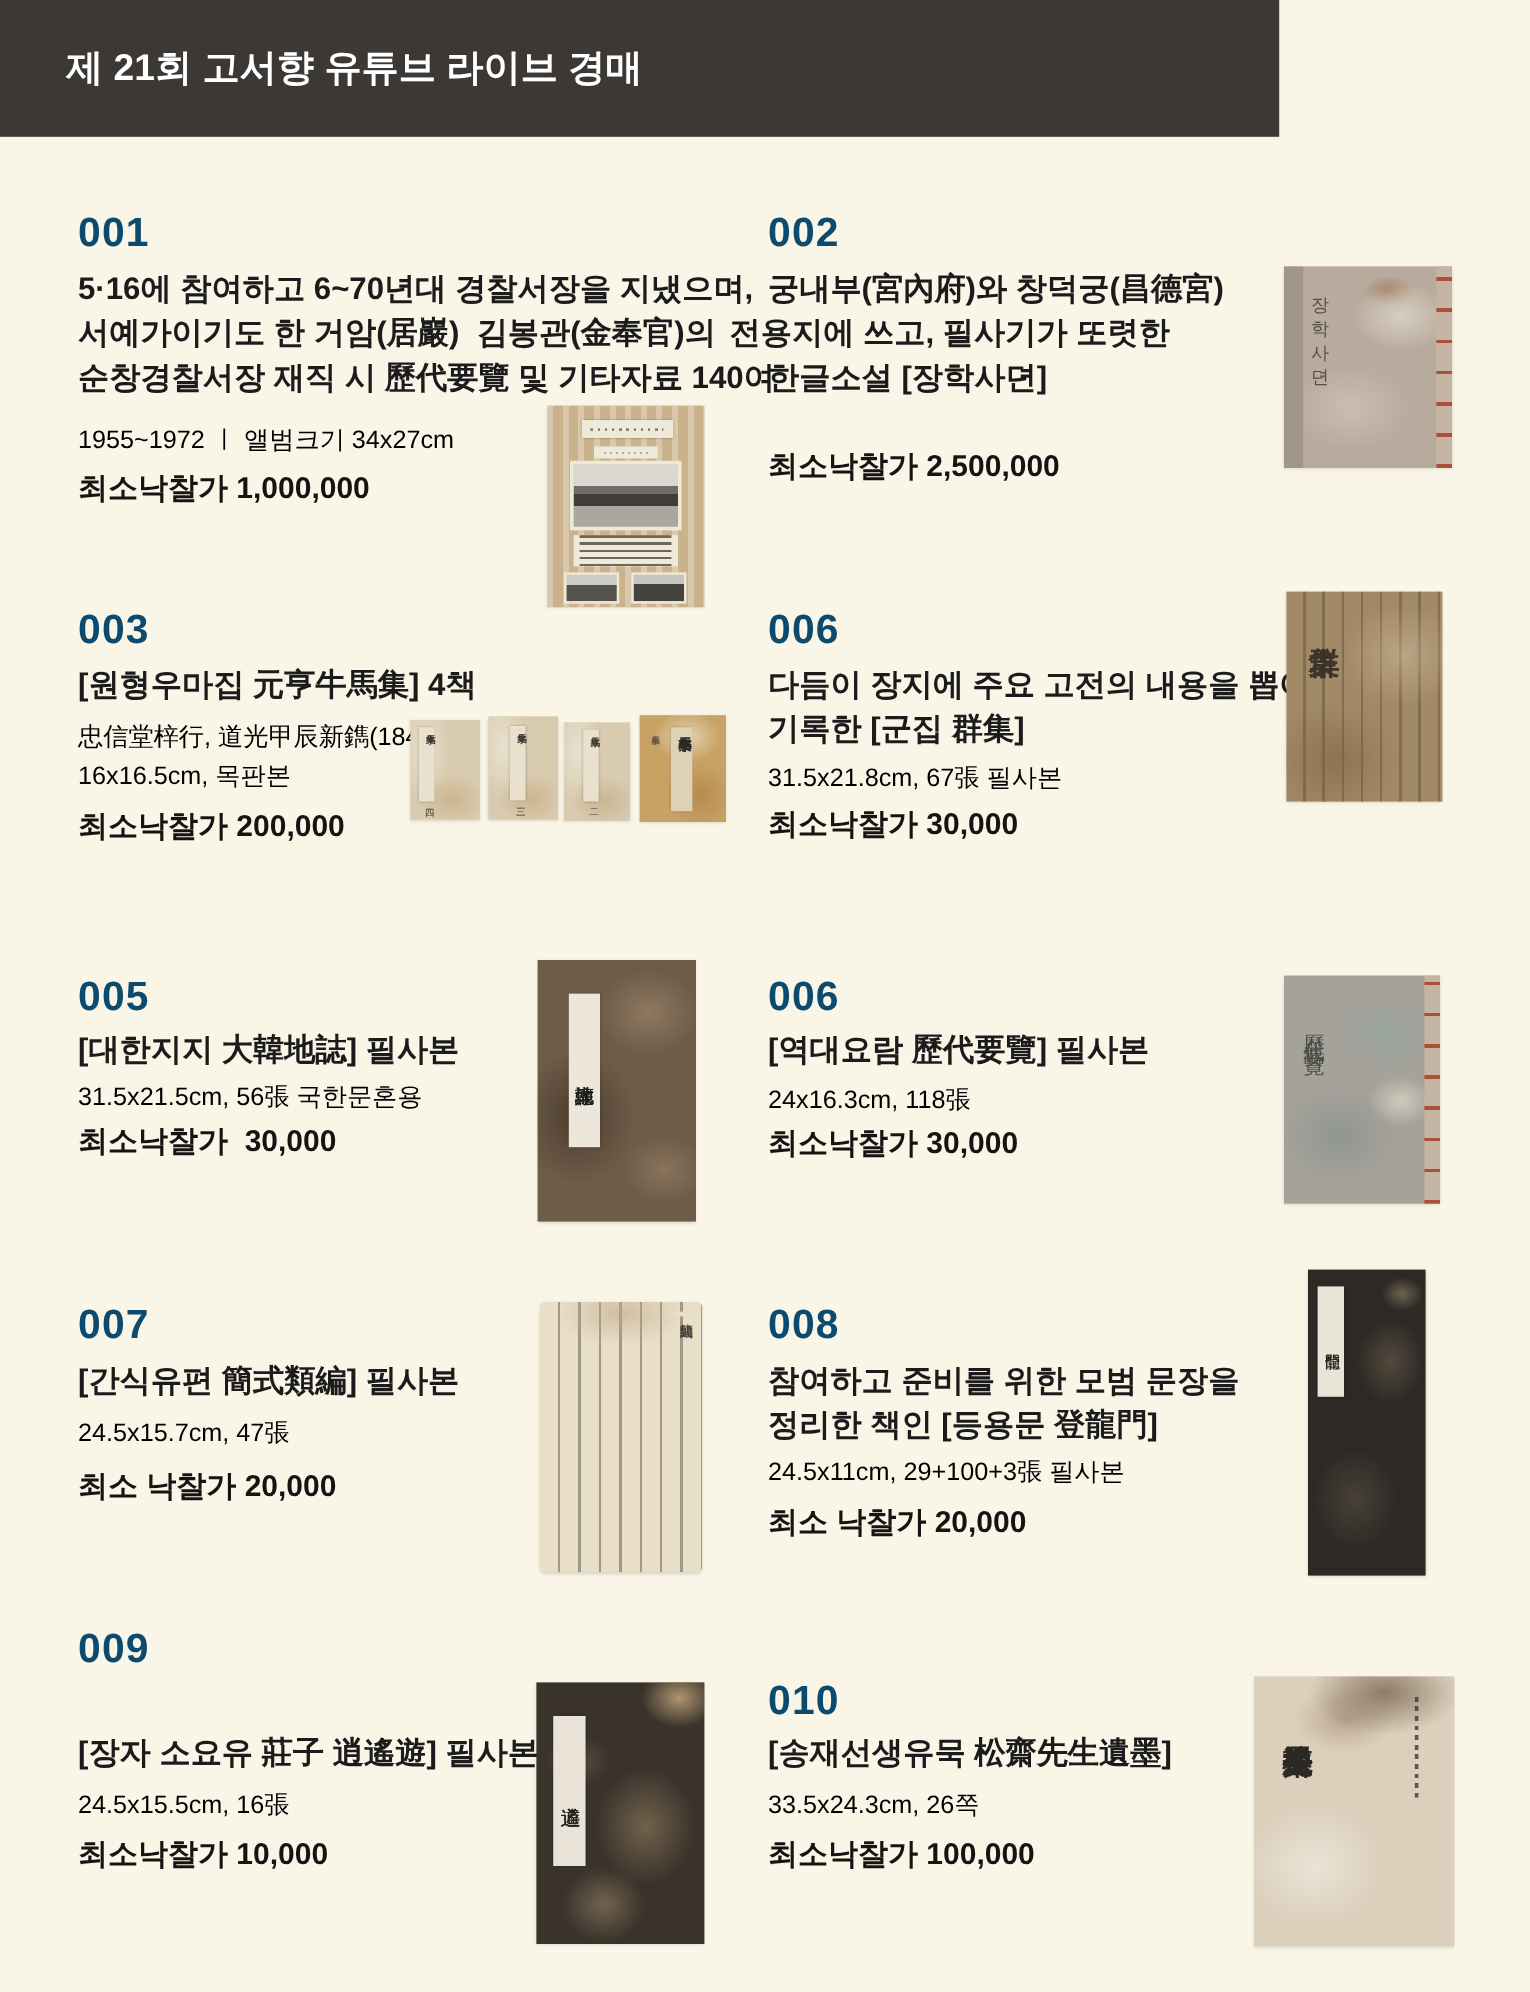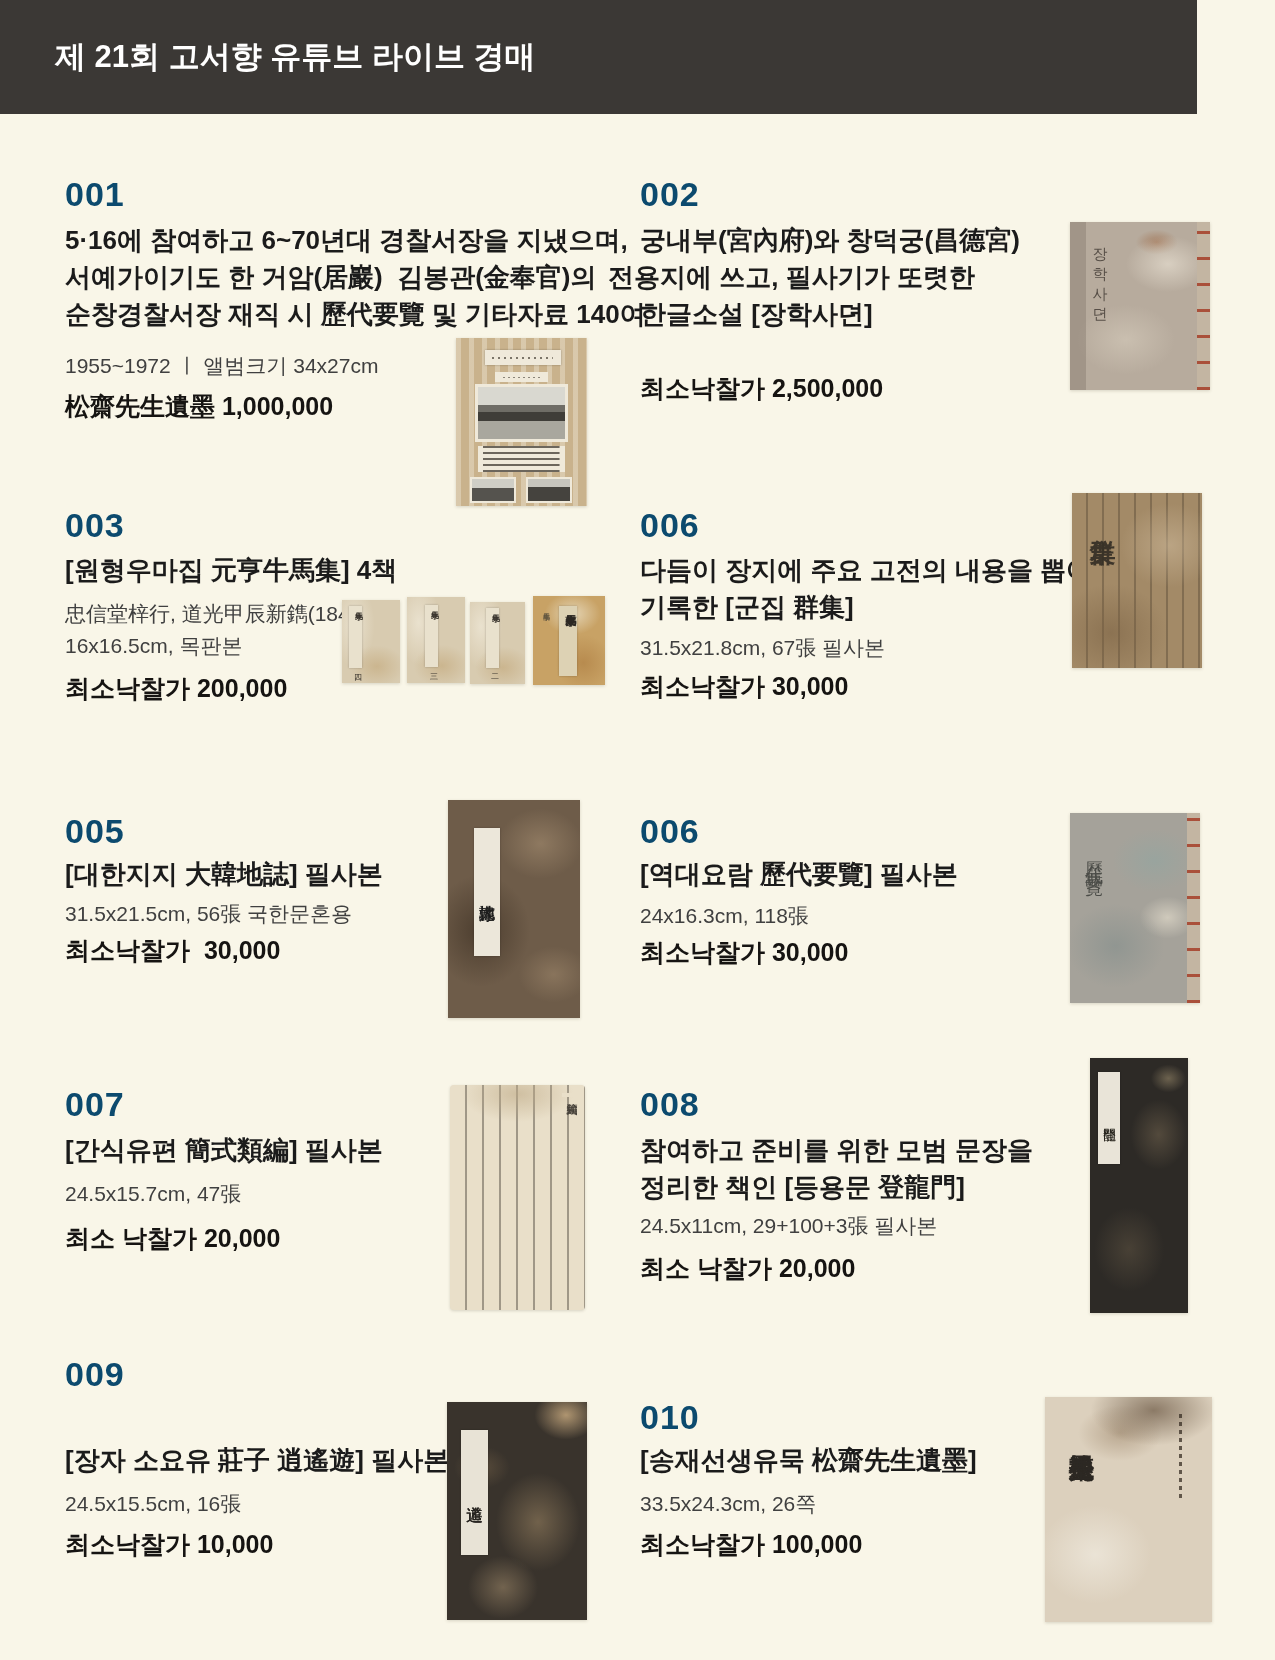--- a/index.html
+++ b/index.html
@@ -1,28 +1,28 @@
 <!DOCTYPE html>
 <html><head>
 <meta charset="utf-8">
 <style>
   html,body{margin:0;padding:0;}
   .page{position:relative;width:1275px;height:1660px;background:#f9f6e8;overflow:hidden;
         font-family:"Liberation Sans",sans-serif;}
   
-  .hdr{position:absolute;left:0;top:0;width:1197px;height:114px;background:#3b3835;}
+  .hdr{position:absolute;left:0;top:0;width:1066px;height:114px;background:#3b3835;}
   .hdr-title{position:absolute;left:55px;top:0;height:114px;line-height:114px;
              font-size:31px;font-weight:700;color:#ffffff;white-space:pre;}
   .hdr-date{position:absolute;right:110px;top:0;height:114px;line-height:114px;
             font-size:28px;font-weight:500;color:#f2df0c;white-space:pre;}
   
   .no{position:absolute;font-size:34px;font-weight:800;letter-spacing:1px;color:#0c4a6e;
       font-family:"Liberation Sans",sans-serif;}
   .t{position:absolute;font-size:26px;line-height:37px;font-weight:700;color:#1b1b1b;white-space:pre;}
-  .d{position:absolute;font-size:21px;font-weight:400;color:#404040;white-space:pre;}
+  .d{position:absolute;font-size:21px;font-weight:400;color:#000000;white-space:pre;}
   .p{position:absolute;font-size:25px;font-weight:700;color:#161412;white-space:pre;}
   
   .img{position:absolute;box-shadow:0 1px 3px rgba(60,50,30,.18);}
   .vlabel{position:absolute;writing-mode:vertical-rl;text-orientation:upright;
           font-family:"DejaVu Serif",serif;}
   .strip{position:absolute;background:#ebe5d6;box-shadow:0 0 2px rgba(0,0,0,.25);}
   
   .album{background:#c9b28c;
     background-image:repeating-linear-gradient(90deg,rgba(255,253,245,.30) 0 5px,rgba(0,0,0,0) 5px 13px);}
   .alb-lab1{position:absolute;left:22%;top:7%;width:58%;height:9%;background:#efe9da;
@@ -105,21 +105,21 @@
   <div class="hdr">
     <div class="hdr-title">제 21회 고서향 유튜브 라이브 경매</div>
   </div>
 
   <section>
     <div class="no" style="left:65px;top:175px">001</div>
     <div class="t" style="left:65px;top:222px">5·16에 참여하고 6~70년대 경찰서장을 지냈으며,</div>
     <div class="t" style="left:65px;top:259px">서예가이기도 한 거암(居巖)  김봉관(金奉官)의</div>
     <div class="t" style="left:65px;top:296px">순창경찰서장 재직 시 歷代要覽 및 기타자료 140여</div>
     <div class="d" style="left:65px;top:352px">1955~1972 ㅣ 앨범크기 34x27cm</div>
-    <div class="p" style="left:65px;top:390px">松齋先生遺墨 1,000,000</div>
+    <div class="p" style="left:65px;top:390px">최소낙찰가 1,000,000</div>
     <div class="img album" style="left:456px;top:338px;width:131px;height:168px">
       <div class="alb-lab1"></div>
       <div class="alb-lab2"></div>
       <div class="alb-photo"></div>
       <div class="alb-text"></div>
       <div class="alb-ph2"></div>
       <div class="alb-ph3"></div>
     </div>
   </section>
 

